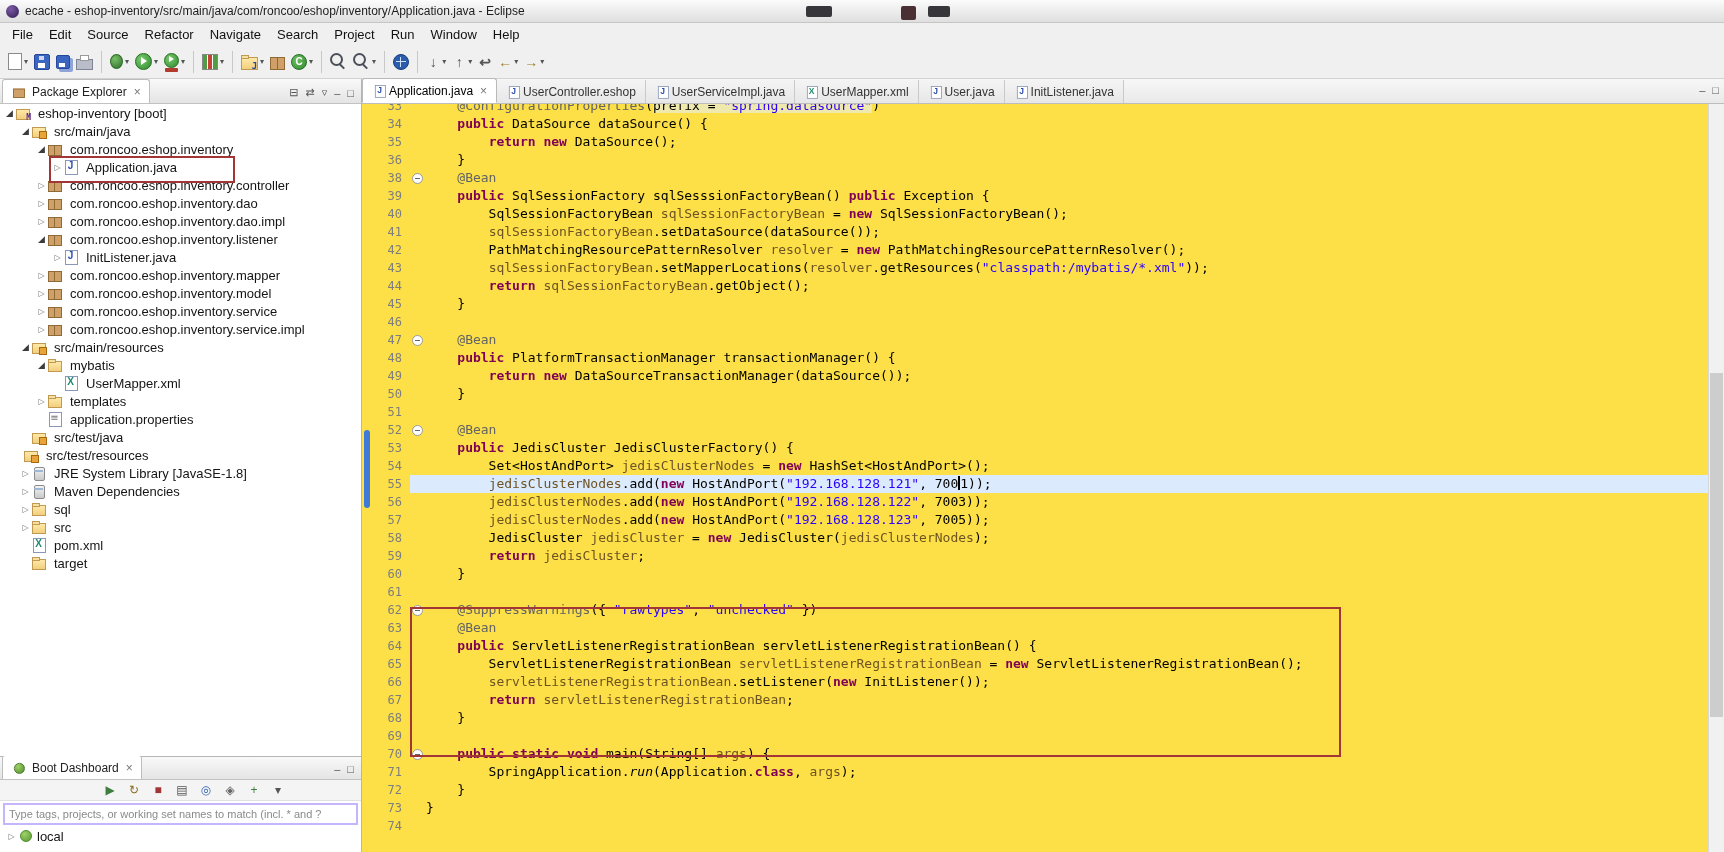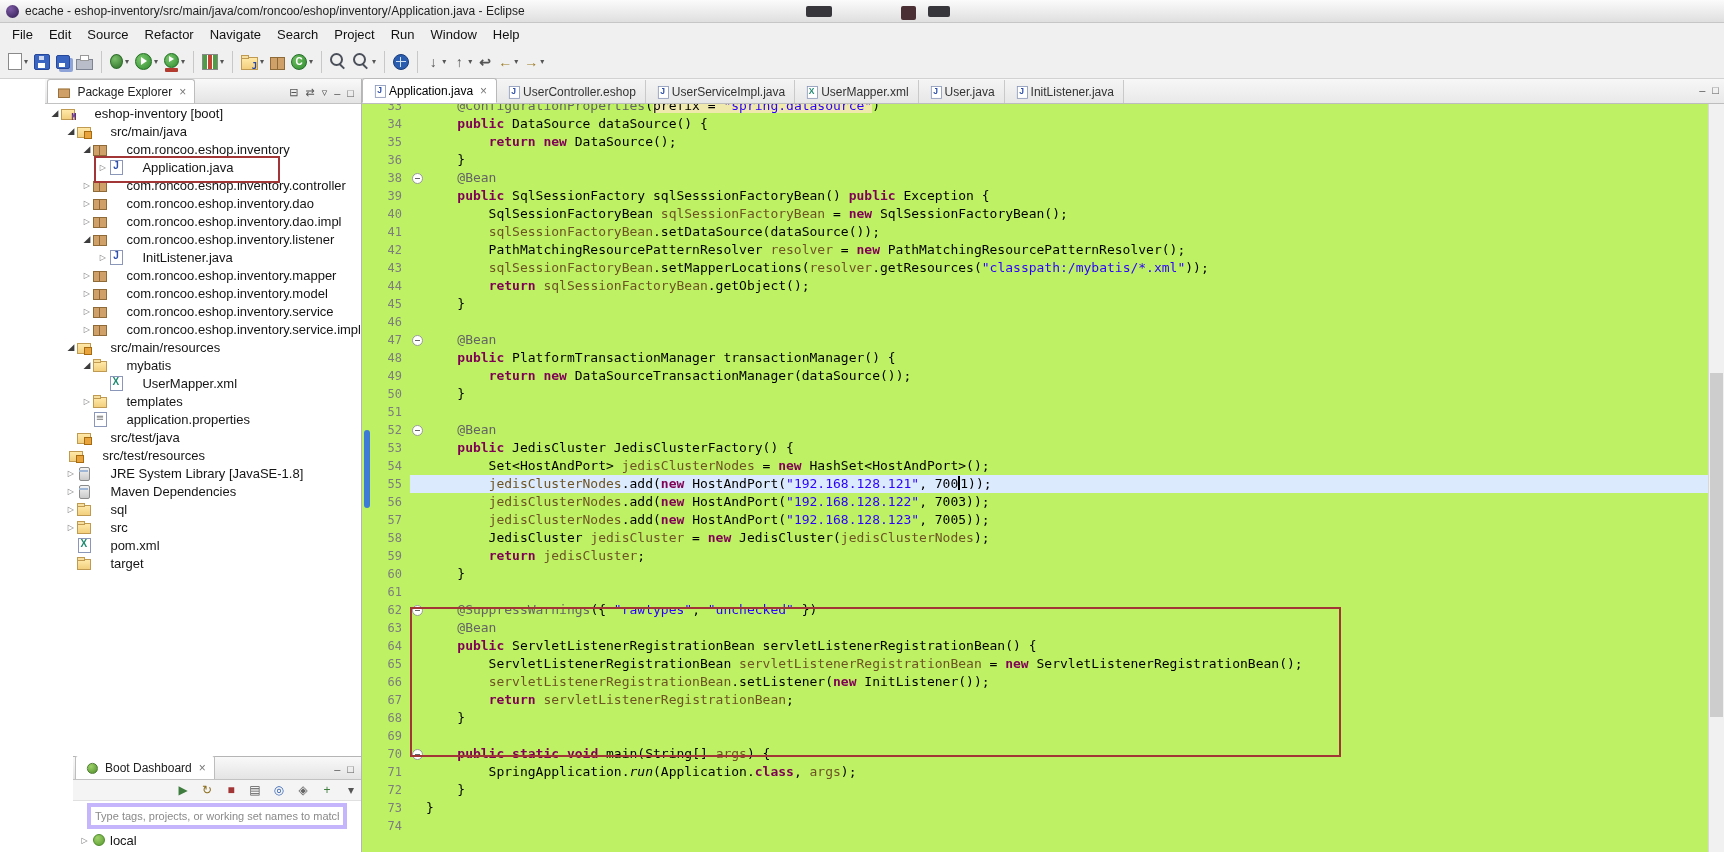--- a/index.html
+++ b/index.html
@@ -52,38 +52,38 @@
   .ti-cls{width:14px;height:14px;background:radial-gradient(circle at 35% 35%,#6fbf62,#2e8b2e);border:1px solid #256e2a;border-radius:50%;}
   .ti-cls::after{content:"C";position:absolute;left:0;right:0;top:1px;text-align:center;font:bold 10px "Liberation Sans",sans-serif;color:#fff;}
   .ti-search{width:9px;height:9px;border:2px solid #4a4f5a;border-radius:50%;margin:-4px 4px 0 0;}
   .ti-search::after{content:"";position:absolute;left:8px;top:8px;width:7px;height:2px;background:#4a4f5a;transform:rotate(45deg);transform-origin:0 0;}
   .ti-globe{width:14px;height:14px;border-radius:50%;background:#2a5db0;border:1px solid #1a3d7a;}
   .ti-globe::after{content:"";position:absolute;left:2px;right:2px;top:6px;height:1px;background:#cfe0f5;}
   .ti-globe::before{content:"";position:absolute;left:6px;top:2px;bottom:2px;width:1px;background:#cfe0f5;}
 
   
   .main{flex:1;display:flex;min-height:0;}
-  .leftcol{width:361px;flex:none;display:flex;flex-direction:column;border-right:1px solid #b5b5b5;background:#fff;align-items:flex-end;}
+  .leftcol{width:361px;flex:none;display:flex;flex-direction:column;border-right:1px solid #b5b5b5;background:#fff;}
   .edcol{flex:1;display:flex;flex-direction:column;min-width:0;}
 
   
   .phead{height:24px;flex:none;display:flex;align-items:flex-end;background:linear-gradient(#f9f9f9,#e4e4e4);
     border-bottom:1px solid #c2c2c2;}
   .ptab{display:flex;align-items:center;height:23px;padding:0 8px;background:#fff;border:1px solid #bdbdbd;
     border-bottom:none;border-radius:3px 3px 0 0;margin-left:2px;font-size:12px;color:#222;gap:4px;white-space:nowrap;}
   .tclose{color:#777;font-size:12px;margin-left:3px;}
   .phicons{margin-left:auto;display:flex;align-items:center;gap:7px;padding:0 7px 4px 0;color:#555;font-size:11px;}
 
   
   .panel.pkg{flex:1;display:flex;flex-direction:column;min-height:0;}
   .tree{flex:1;background:#fff;position:relative;overflow:hidden;font-size:13px;color:#151515;}
   .trow{height:18px;display:flex;align-items:center;white-space:nowrap;}
   .tw{width:11px;flex:none;font-size:8px;color:#777;text-align:center;}
   .tw.exp{color:#3c3c3c;font-size:9px;}
-  .tlabel{margin-left:14px;}
+  .tlabel{margin-left:3px;}
   .fi{display:inline-block;width:16px;height:16px;position:relative;flex:none;margin-right:4px;}
   .fi-folder::before,.fi-srcfolder::before,.fi-project::before{content:"";position:absolute;left:1px;top:4px;width:12px;height:9px;
     background:linear-gradient(#ffe9a8,#f2cf7e);border:1px solid #c19a52;}
   .fi-folder::after{content:"";position:absolute;left:1px;top:2px;width:6px;height:2px;background:#f7dfa0;border:1px solid #c19a52;}
   .fi-srcfolder::after{content:"";position:absolute;left:8px;top:8px;width:6px;height:6px;background:#e8a33d;border:1px solid #a66a10;}
   .fi-project::after{content:"M";position:absolute;right:0;bottom:-1px;font:bold 8px "DejaVu Sans Mono",monospace;color:#5b2d8e;}
   .fi-package::before{content:"";position:absolute;left:1px;top:4px;width:12px;height:9px;background:#cfa067;border:1px solid #8f6a36;}
   .fi-package::after{content:"";position:absolute;left:7px;top:4px;width:1px;height:11px;background:#8f6a36;}
   .fi-java::before,.fi-xml::before,.fi-prop::before{content:"";position:absolute;left:2px;top:1px;width:11px;height:13px;background:#fff;border:1px solid #8a97b8;}
   .fi-java::after{content:"J";position:absolute;left:2px;top:1px;width:11px;text-align:center;font:bold 10px "Liberation Sans",sans-serif;color:#2e4fae;}
@@ -98,37 +98,37 @@
   
   .ann-box{position:absolute;border:2px solid #a23535;z-index:6;pointer-events:none;}
   .tree-box{left:49px;top:52px;width:182px;height:23px;}
   .code-box{left:48px;top:503px;width:927px;height:146px;}
 
   
   .panel.boot{height:95px;flex:none;display:flex;flex-direction:column;border-top:1px solid #b5b5b5;background:#fff;}
   .boot .phead{height:22px;}
   .boot-tb{height:20px;flex:none;display:flex;align-items:center;gap:4px;padding-left:100px;background:#f4f4f4;border-bottom:1px solid #e0e0e0;}
   .bicon{width:20px;text-align:center;font-size:12px;line-height:18px;}
-  .filter{margin:2px 14px;height:16px;border:4px solid #c4b5fd;font:11px "Liberation Sans",sans-serif;color:#555;padding:1px 4px;}
+  .filter{margin:2px 3px;height:16px;border:2px solid #c4b5fd;font:11px "Liberation Sans",sans-serif;color:#555;padding:1px 4px;}
   .filter::placeholder{color:#8a8a8a;}
   .brow{height:18px;display:flex;align-items:center;padding-left:6px;font-size:13px;color:#151515;}
   .bdot{width:10px;height:10px;border-radius:50%;background:radial-gradient(circle at 35% 30%,#9ed268,#5a9a33);border:1px solid #4e8c2a;margin:0 5px 0 3px;flex:none;}
 
   
   .tabbar{height:24px;flex:none;display:flex;align-items:flex-end;background:linear-gradient(#f7f7f7,#e9e9e9);
     border-bottom:1px solid #bdbdbd;position:relative;}
   .tabs{display:flex;height:24px;align-items:flex-end;}
   .tab{height:23px;display:inline-flex;align-items:center;padding:0 9px;font-size:12px;color:#333;
     border-right:1px solid #c9c9c9;background:linear-gradient(#f4f4f4,#e7e7e7);white-space:nowrap;}
   .tab.active{background:#fff;border:1px solid #b9b9b9;border-bottom:1px solid #fff;border-radius:3px 3px 0 0;color:#000;}
   .tab-x{color:#777;font-size:12px;margin-left:7px;}
   .tabctl{position:absolute;right:5px;top:5px;display:flex;gap:7px;color:#555;font-size:11px;}
 
   
-  .edbody{flex:1;position:relative;background:#bef264;min-height:0;overflow:hidden;}
+  .edbody{flex:1;position:relative;background:#fde047;min-height:0;overflow:hidden;}
   .rangebar{position:absolute;left:2px;top:326px;width:6px;height:78px;background:#3e7bd6;border-radius:3px;z-index:4;}
   .codewrap{position:absolute;left:8px;top:0;right:15px;bottom:0;overflow:hidden;}
   .cl{display:flex;height:18px;}
   .lnum{width:40px;padding-right:8px;box-sizing:border-box;text-align:right;color:#7d7d7d;
     font:12px "DejaVu Sans Mono",monospace;line-height:18px;flex:none;}
   .cb{flex:1;display:flex;min-width:0;}
   .cb.cur{background:#dbeafc;}
   .fold{width:16px;flex:none;position:relative;}
   .foldc{position:absolute;left:2px;top:4px;width:9px;height:9px;border:1px solid #9a9a9a;border-radius:50%;background:#fff;}
   .foldc::after{content:"";position:absolute;left:2px;top:4px;width:5px;height:1px;background:#666;}

